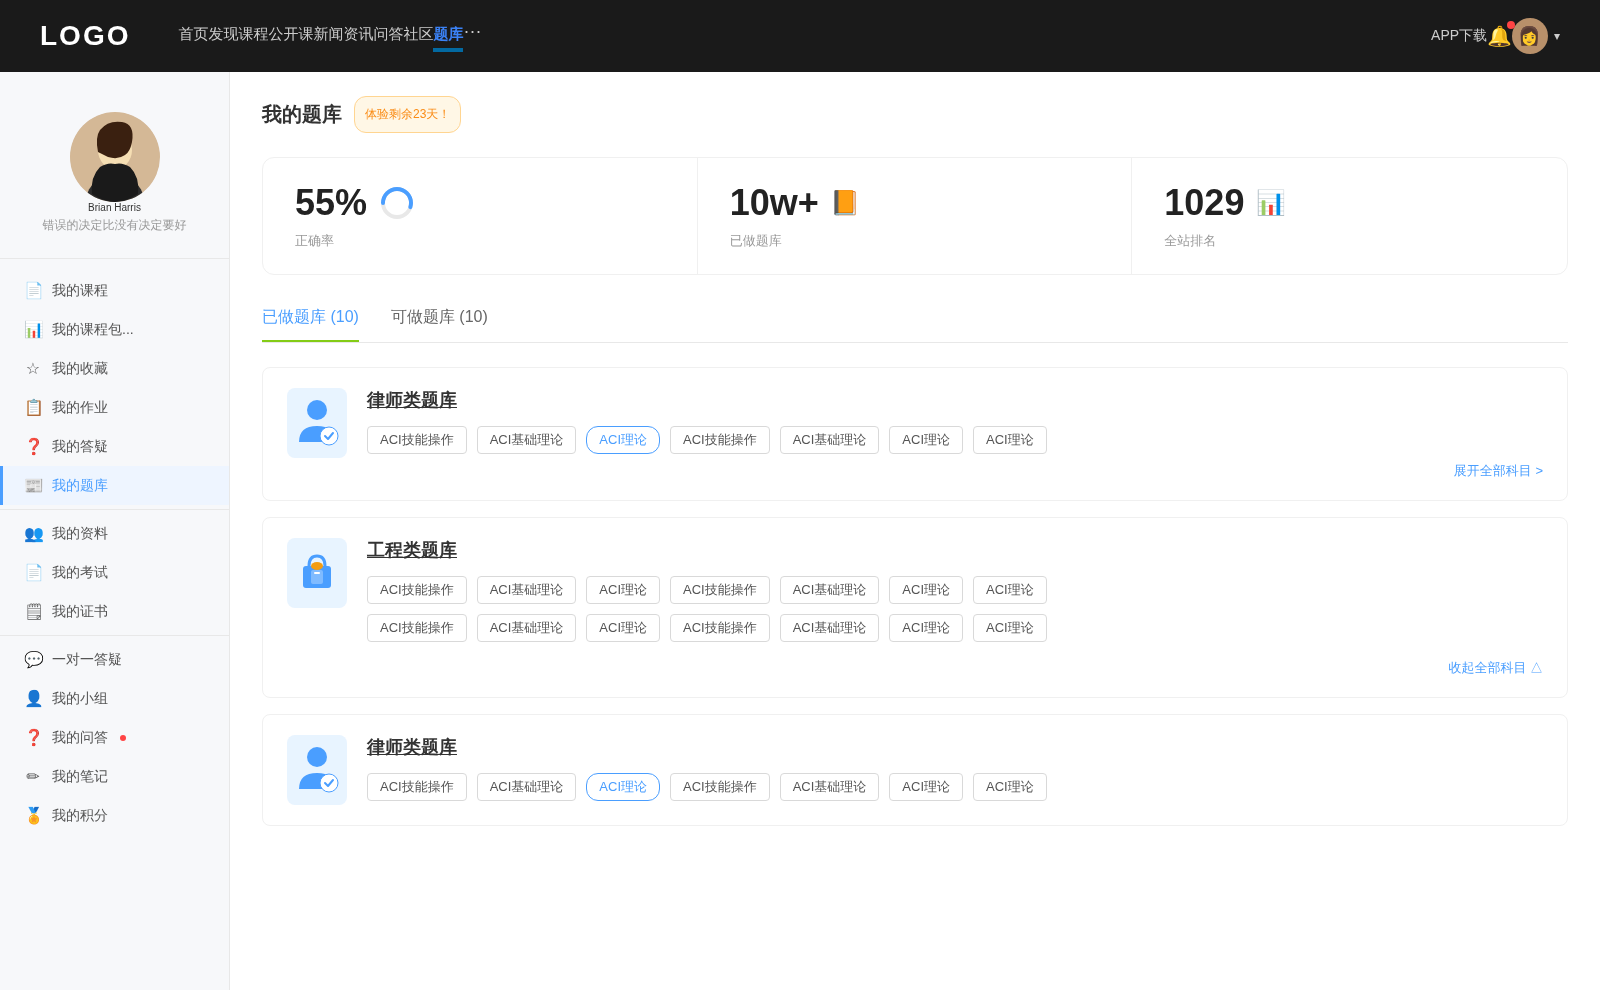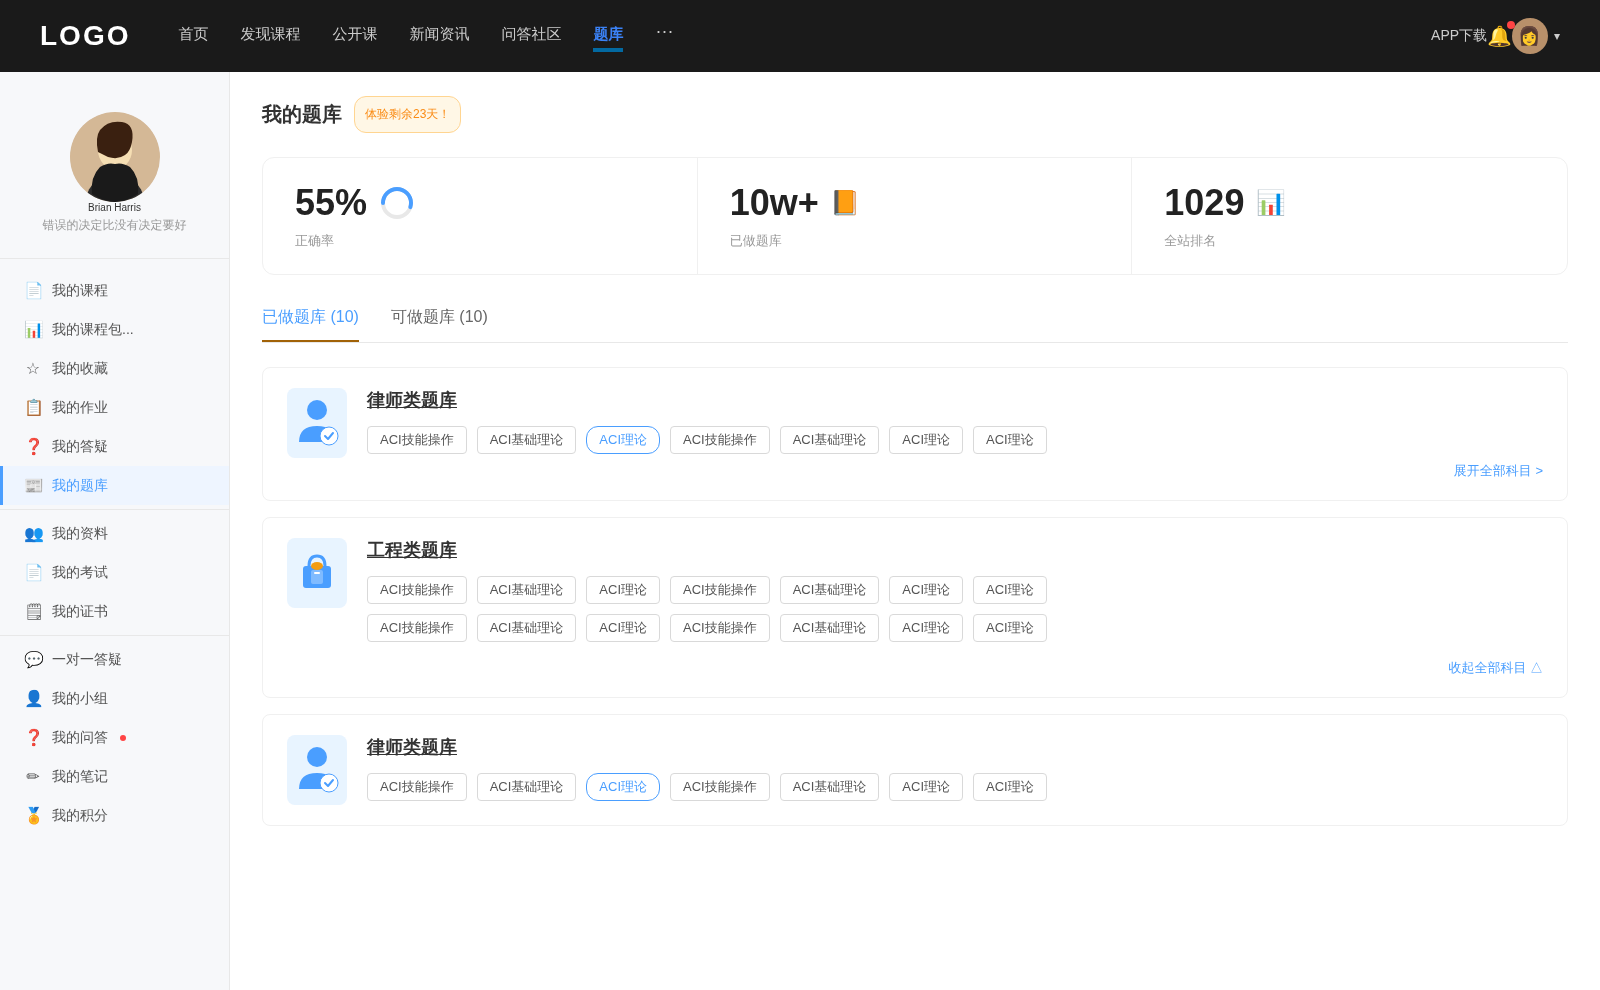--- a/index.html
+++ b/index.html
@@ -2,21 +2,21 @@
 <html><head>
   <meta charset="utf-8">
   <style>
     * { box-sizing: border-box; margin: 0; padding: 0; }
     body { font-family: -apple-system, BlinkMacSystemFont, 'PingFang SC', 'Microsoft YaHei', sans-serif; background: #f0f2f5; color: #333; }
 
     
     .header { background: #1a1a1a; height: 72px; display: flex; align-items: center; padding: 0 40px; justify-content: space-between; position: fixed; top: 0; left: 0; right: 0; z-index: 100; }
     .header-left { display: flex; align-items: center; gap: 48px; }
     .logo { color: white; font-size: 28px; font-weight: bold; letter-spacing: 2px; }
-    .nav { display: flex; gap: 32px; }
+    .nav { display: flex; }
     .nav-item { color: #ccc; font-size: 15px; cursor: pointer; padding: 4px 0; text-decoration: none; }
     .nav-item.active { color: #3b82f6; border-bottom: 4px solid #0369a1; font-weight: bold; }
     .nav-dots { color: #ccc; font-size: 18px; cursor: pointer; }
     .header-right { display: flex; align-items: center; }
     .app-download { color: #ccc; font-size: 14px; cursor: pointer; }
     .bell-icon { color: #ccc; font-size: 20px; cursor: pointer; position: relative; }
     .bell-badge { position: absolute; top: -3px; right: -3px; width: 8px; height: 8px; background: #ff4444; border-radius: 50%; }
     .avatar-container { display: flex; align-items: center; gap: 6px; cursor: pointer; }
     .chevron { color: #ccc; font-size: 12px; }
 
@@ -48,21 +48,21 @@
     .stats-row { display: grid; grid-template-columns: repeat(3, 1fr); gap: 0; border: 1px solid #f0f0f0; border-radius: 12px; margin-bottom: 32px; }
     .stat-card { padding: 24px 32px; display: flex; flex-direction: column; gap: 8px; border-right: 1px solid #f0f0f0; }
     .stat-card:last-child { border-right: none; }
     .stat-top { display: flex; align-items: center; gap: 12px; }
     .stat-value { font-size: 36px; font-weight: 600; color: #222; }
     .stat-label { font-size: 13px; color: #999; }
 
     
     .tabs-row { display: flex; gap: 32px; margin-bottom: 24px; border-bottom: 1px solid #e8e8e8; }
     .tab { font-size: 16px; color: #666; cursor: pointer; padding-bottom: 12px; border-bottom: 2px solid transparent; }
-    .tab.active { color: #4a9eff; border-bottom: 2px solid #a16207; font-weight: 500; }
+    .tab.active { color: #4a9eff; border-bottom: 2px solid #84cc16; font-weight: 500; }
 
     
     .bank-card { border: 1px solid #f0f0f0; border-radius: 8px; padding: 20px 24px; margin-bottom: 16px; }
     .bank-card-header { display: flex; align-items: flex-start; gap: 20px; }
     .bank-icon-wrap { width: 60px; height: 70px; background: #e8f4ff; border-radius: 8px; display: flex; align-items: center; justify-content: center; flex-shrink: 0; }
     .bank-card-body { flex: 1; }
     .bank-title { font-size: 18px; font-weight: 600; color: #333; margin-bottom: 14px; text-decoration: underline; }
     .tags-row { display: flex; flex-wrap: wrap; gap: 10px; align-items: center; }
     .tag { border: 1px solid #d9d9d9; border-radius: 4px; padding: 4px 12px; font-size: 13px; color: #555; cursor: pointer; }
     .tag.active-tag { border-color: #4a9eff; color: #4a9eff; border-radius: 12px; }

